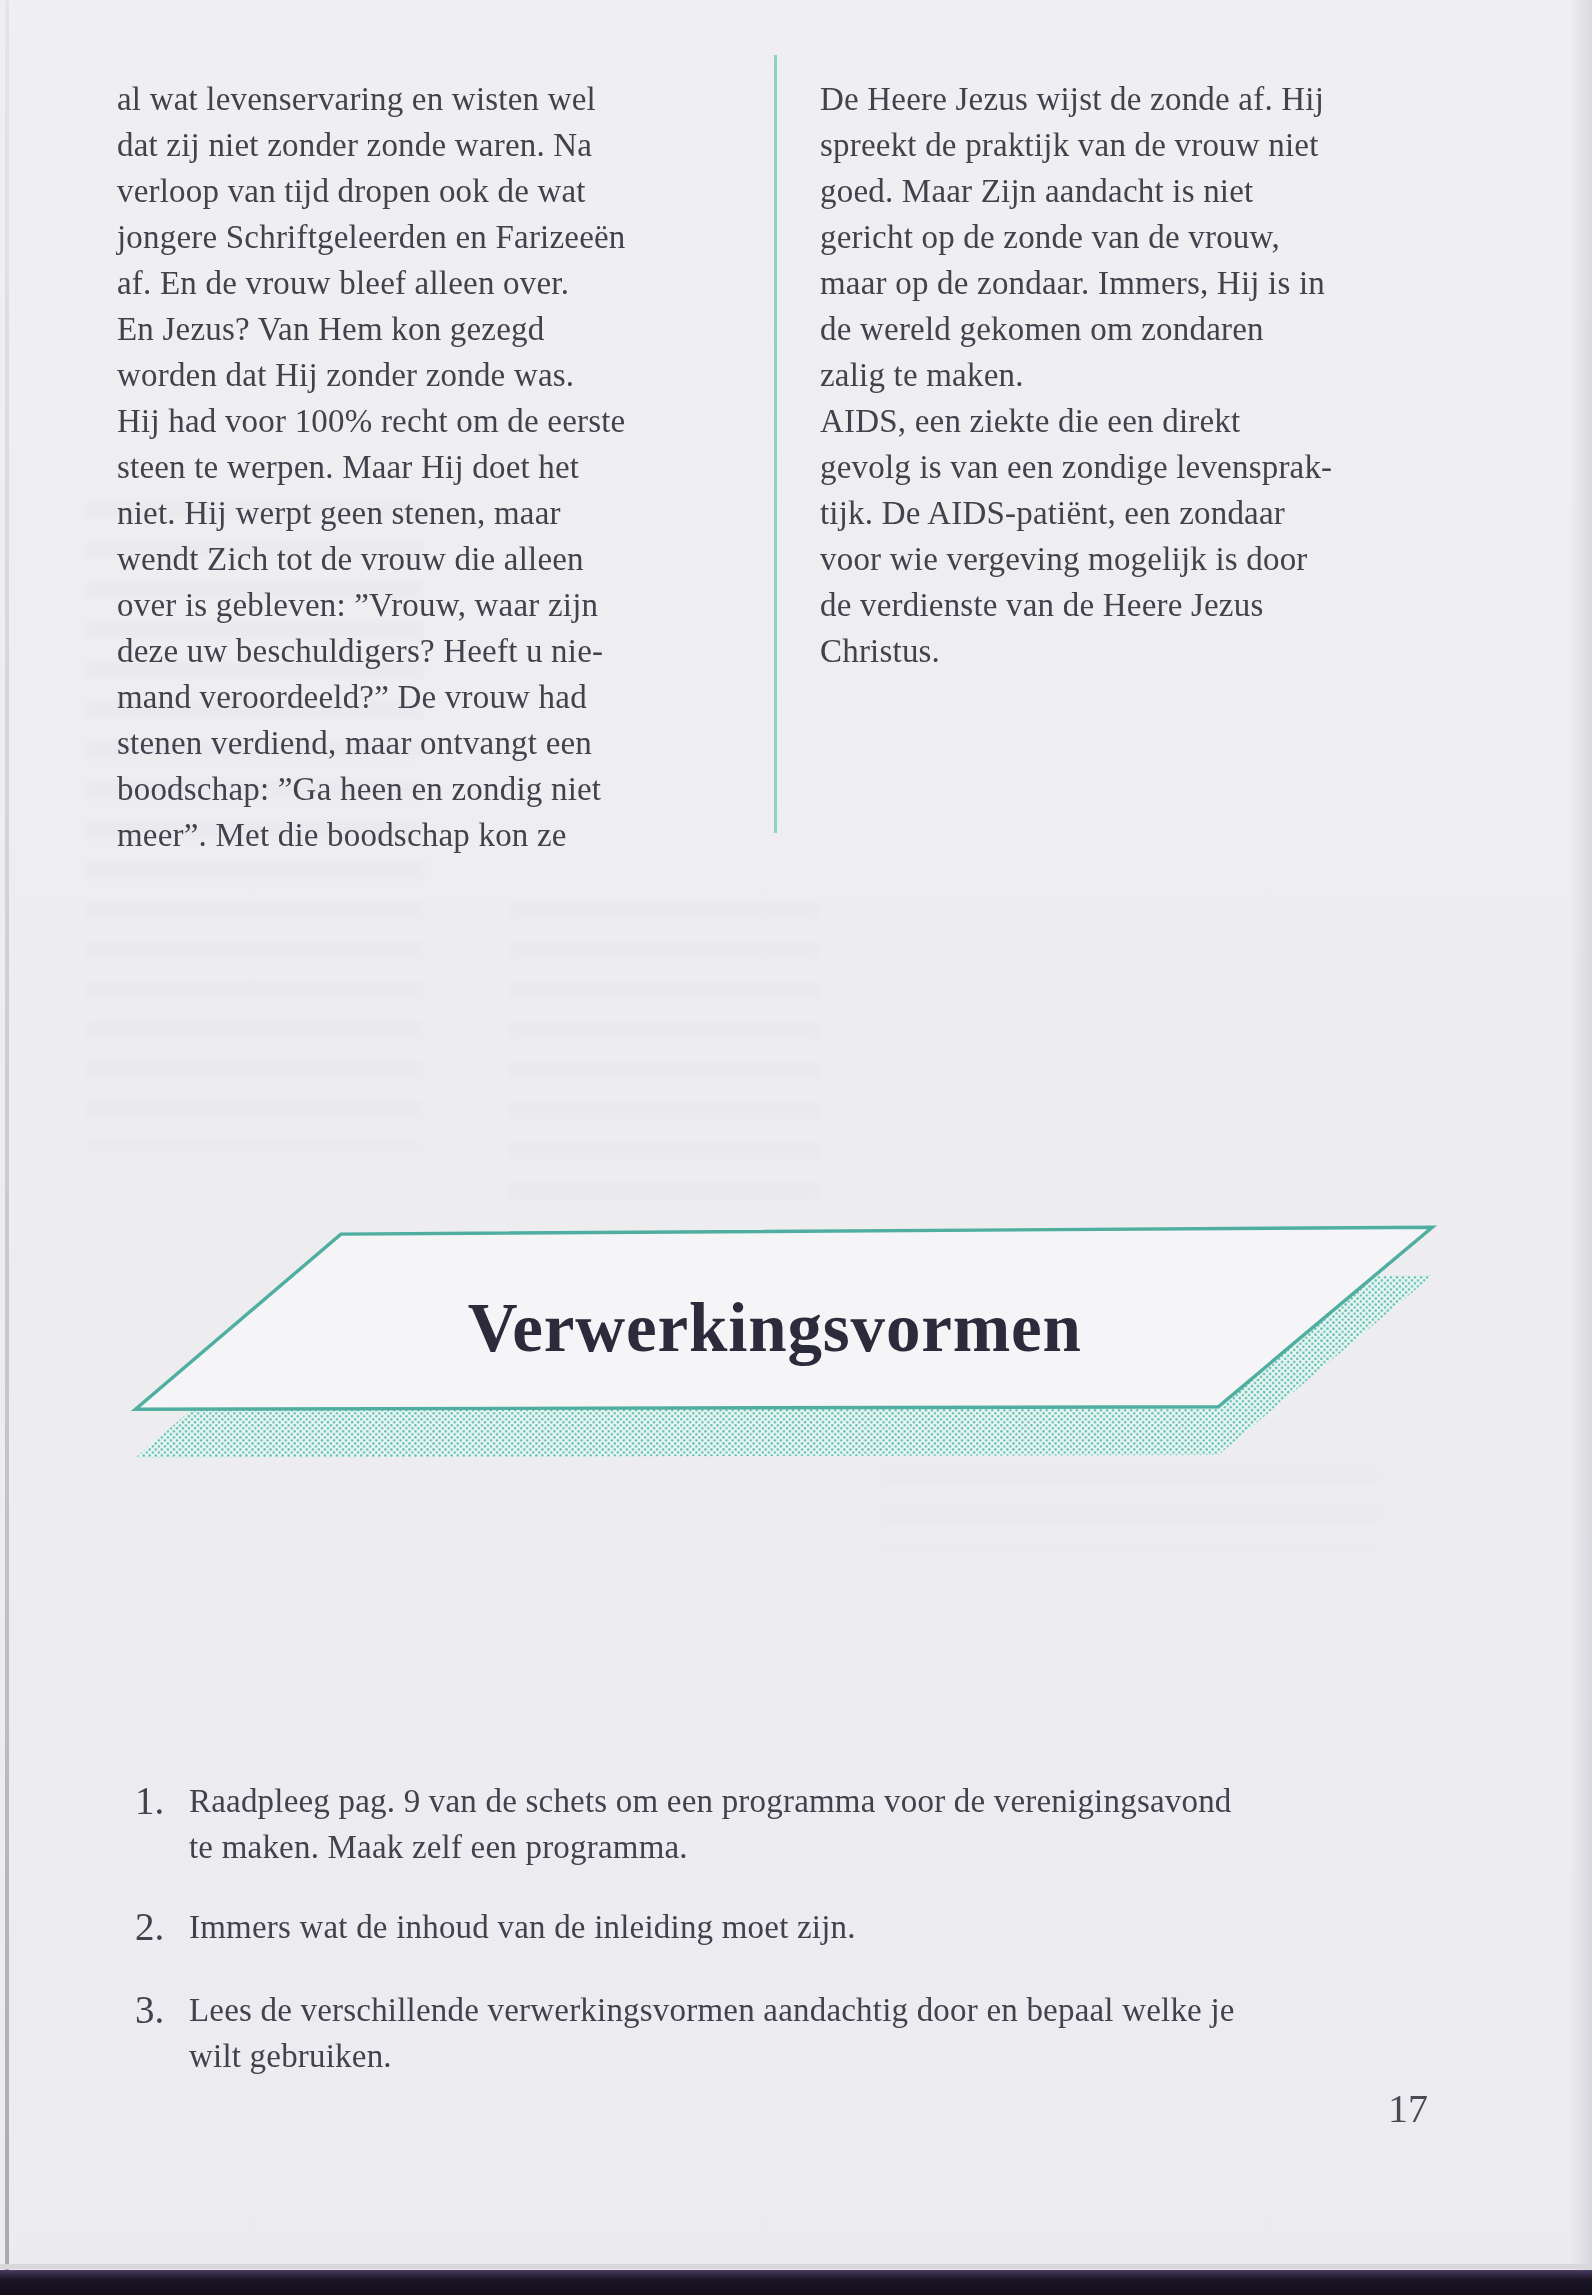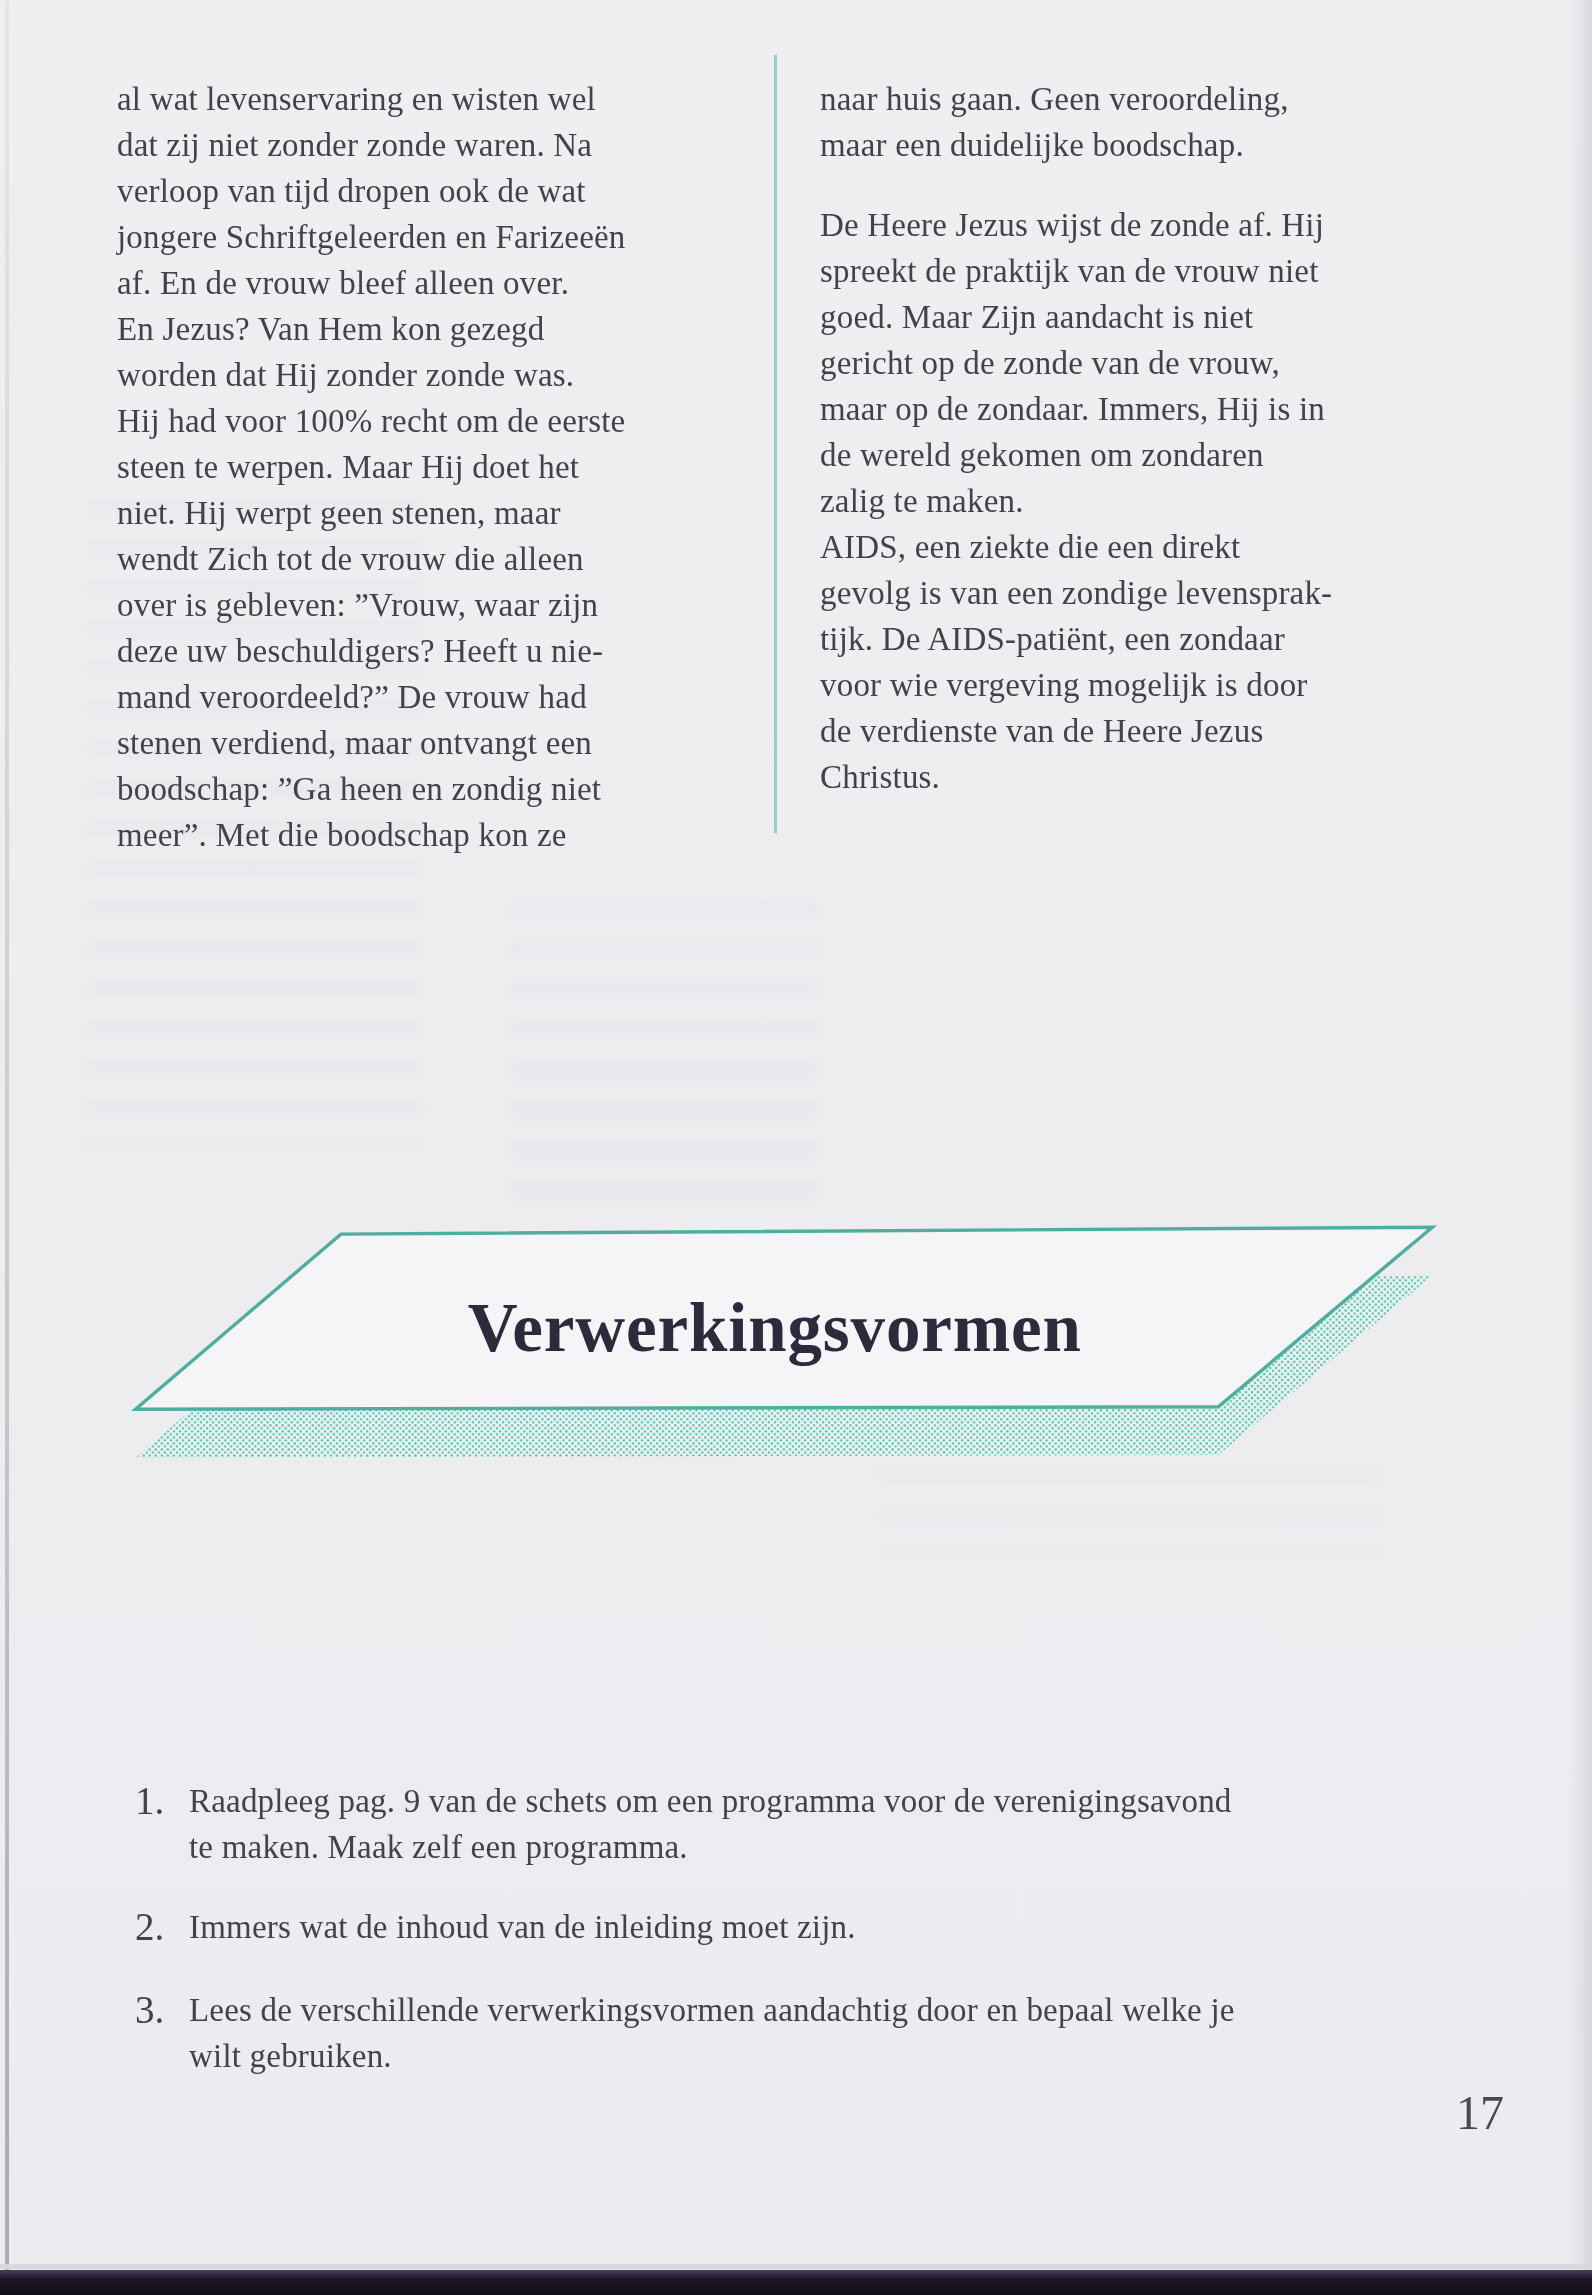--- a/index.html
+++ b/index.html
@@ -72,22 +72,22 @@
   .intro{position:absolute;left:135px;top:1558px;width:1381px;}
   .list-item{position:absolute;left:135px;display:flex;}
   .list-item .num{
     width:54px;flex:0 0 54px;
     color:#42424c;font-size:39px;line-height:46px;
   }
   .li1{top:1778px;}
   .li2{top:1904px;}
   .li3{top:1987px;}
   .page-number{
-    position:absolute;left:1456px;top:2085px;
-    color:#4a4a54;font-size:48px;
+    position:absolute;left:1388px;top:2085px;
+    color:#4a4a54;font-size:40px;
   }
 </style>
 </head>
 <body>
 
 <div class="page">
 
   <div class="ghost g1"></div>
   <div class="ghost g2"></div>
   <div class="ghost g3"></div>
@@ -106,22 +106,20 @@
 over is gebleven: ”Vrouw, waar zijn
 deze uw beschuldigers? Heeft u nie-
 mand veroordeeld?” De vrouw had
 stenen verdiend, maar ontvangt een
 boodschap: ”Ga heen en zondig niet
 meer”. Met die boodschap kon ze</div>
 
   <div class="divider"></div>
 
   <div class="col-right">
-    <p class="textblock">naar huis gaan. Geen veroordeling,
-maar een duidelijke boodschap.</p>
     <p class="textblock">De Heere Jezus wijst de zonde af. Hij
 spreekt de praktijk van de vrouw niet
 goed. Maar Zijn aandacht is niet
 gericht op de zonde van de vrouw,
 maar op de zondaar. Immers, Hij is in
 de wereld gekomen om zondaren
 zalig te maken.
 AIDS, een ziekte die een direkt
 gevolg is van een zondige levensprak-
 tijk. De AIDS-patiënt, een zondaar

